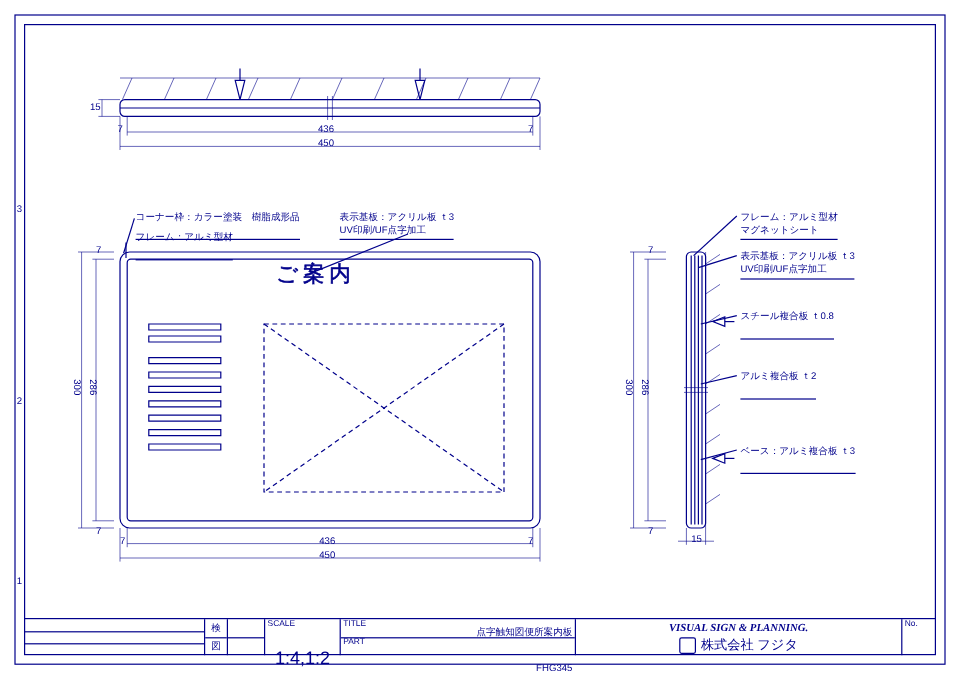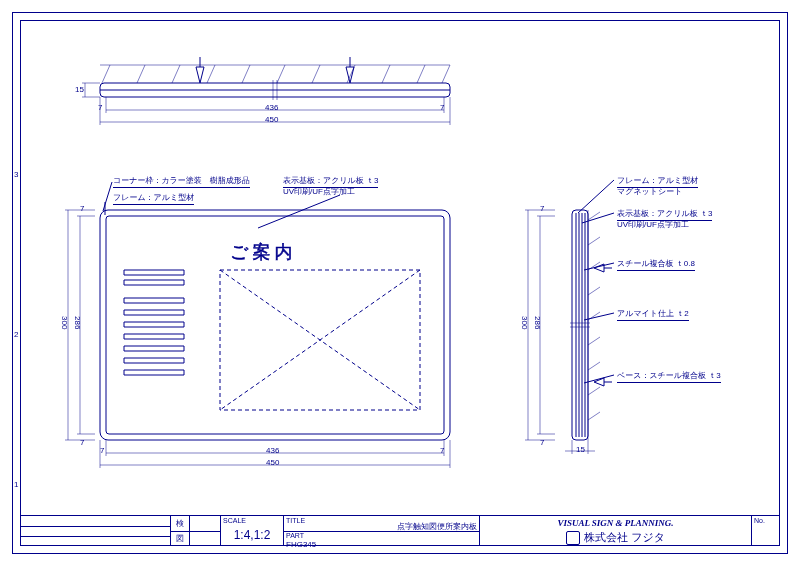--- a/index.html
+++ b/index.html
@@ -2,21 +2,21 @@
 <html><head>
 <meta charset="utf-8">
 <style>
 html,body{margin:0;padding:0;background:#fff;font-family:"MS Gothic","Yu Gothic",sans-serif;font-size:8px;color:#00008b}
 .page{position:relative;width:800px;height:566px}
 .border{position:absolute;border:1px solid #00008b}
 .outer{left:12px;top:12px;right:12px;bottom:12px}
 .inner{left:20px;top:20px;right:20px;bottom:20px}
 .thin{position:absolute;background:#00008b}
 .label{position:absolute;font-size:8px;color:#00008b;white-space:nowrap}
-.ul{border-bottom:1px solid #00008b;padding-bottom:1px}
+.ul{border-bottom:1px solid #00008b;padding-bottom:13px}
 .dim{position:absolute;font-size:8px;color:#00008b}
 svg{position:absolute;overflow:visible}
 svg *{stroke:#00008b;fill:none;vector-effect:non-scaling-stroke}
 .tb{position:absolute;left:20px;right:20px;bottom:20px;height:30px;display:flex;font-size:8px}
 .tb>div{border-left:1px solid #00008b;position:relative}
 .tb .row{position:absolute;left:2px;right:2px}
 .tb .hl{position:absolute;left:0;right:0;top:50%;border-top:1px solid #00008b}
 .logo{font-family:serif;font-weight:bold}
 </style>
 </head>
@@ -96,21 +96,21 @@
         <rect x="24" y="148" width="60" height="5"></rect>
       <rect x="24" y="160" width="60" height="5"></rect>
     </g>
 
     <g stroke-dasharray="4 3">
       <rect x="120" y="60" width="200" height="140"></rect>
       <line x1="120" y1="60" x2="320" y2="200"></line>
         <line x1="320" y1="60" x2="120" y2="200"></line>
     </g>
   </svg>
-  <div class="label" style="left:230px;top:240px;font-size:18px;letter-spacing:4px;text-shadow:0 0 0 #00008b;-webkit-text-stroke:0.5px #00008b;color:transparent">ご案内</div>
+  <div class="label" style="left:230px;top:216px;font-size:18px;letter-spacing:4px;text-shadow:0 0 0 #00008b;-webkit-text-stroke:0.5px #00008b;color:transparent">ご案内</div>
 
   <div class="label ul" style="left:113px;top:175px">コーナー枠：カラー塗装　樹脂成形品</div>
   <div class="label ul" style="left:113px;top:192px">フレーム：アルミ型材</div>
   <div class="label ul" style="left:283px;top:175px">表示基板：アクリル板 ｔ3</div>
   <div class="label" style="left:283px;top:186px">UV印刷/UF点字加工</div>
 
   <svg style="left:100px;top:175px" width="260" height="50">
     <line x1="5" y1="27" x2="5" y2="40"></line>
       <line x1="12" y1="7" x2="3" y2="36"></line>
     <line x1="240" y1="20" x2="158" y2="53"></line>
@@ -207,47 +207,47 @@
       <line x1="-4" y1="48" x2="28" y2="38"></line>
     <line x1="-2" y1="95" x2="28" y2="88"></line>
       <line x1="-2" y1="145" x2="28" y2="138"></line>
     <line x1="-2" y1="208" x2="28" y2="200"></line>
   </svg>
   <div class="label ul" style="left:617px;top:175px">フレーム：アルミ型材</div>
   <div class="label" style="left:617px;top:186px">マグネットシート</div>
   <div class="label ul" style="left:617px;top:208px">表示基板：アクリル板 ｔ3</div>
   <div class="label" style="left:617px;top:219px">UV印刷/UF点字加工</div>
   <div class="label ul" style="left:617px;top:258px">スチール複合板 ｔ0.8</div>
-  <div class="label ul" style="left:617px;top:308px">アルマイト仕上 ｔ2</div>
-  <div class="label ul" style="left:617px;top:370px">ベース：スチール複合板 ｔ3</div>
+  <div class="label ul" style="left:617px;top:308px">アルミ複合板 ｔ2</div>
+  <div class="label ul" style="left:617px;top:370px">ベース：アルミ複合板 ｔ3</div>
 
   <div class="thin" style="left:20px;right:20px;bottom:50px;height:1px"></div>
   <div class="tb">
     <div style="width:150px;border-left:none">
       <div class="hl" style="top:33%"></div>
         <div class="hl" style="top:66%"></div>
     </div>
     <div style="width:18px">
       <div class="hl"></div>
       <div class="row" style="top:2px;text-align:center">検</div>
       <div class="row" style="top:17px;text-align:center">図</div>
     </div>
     <div style="width:30px">
         <div class="hl"></div>
       </div>
     <div style="width:62px">
       <div class="row" style="top:1px;font-size:7px">SCALE</div>
-      <div class="row" style="top:12px;text-align:center;font-size:12px">1:4,1:2</div>
+      <div class="row" style="top:24px;text-align:center;font-size:15px">1:4,1:2</div>
     </div>
     <div style="width:195px">
       <div class="hl"></div>
       <div class="row" style="top:1px;font-size:7px">TITLE</div>
       <div class="row" style="top:5px;text-align:right">点字触知図便所案内板</div>
       <div class="row" style="top:16px;font-size:7px">PART</div>
-      <div class="row" style="top:24px;text-align:left">FHG345</div>
+      <div class="row" style="top:36px;text-align:right">FHG345</div>
     </div>
     <div style="flex:1">
       <div class="row" style="top:14px;text-align:center;font-size:11px">
         <span style="display:inline-block;width:12px;height:12px;border:1px solid #00008b;border-radius:2px;vertical-align:middle;margin-right:4px"></span><span>株式会社 フジタ</span>
       </div>
       <div class="row logo" style="top:2px;font-size:9px;font-style:italic;text-align:center">VISUAL  SIGN  &amp;  PLANNING.</div>
     </div>
     <div style="width:28px">
       <div class="row" style="top:1px;font-size:7px">No.</div>
     </div>

